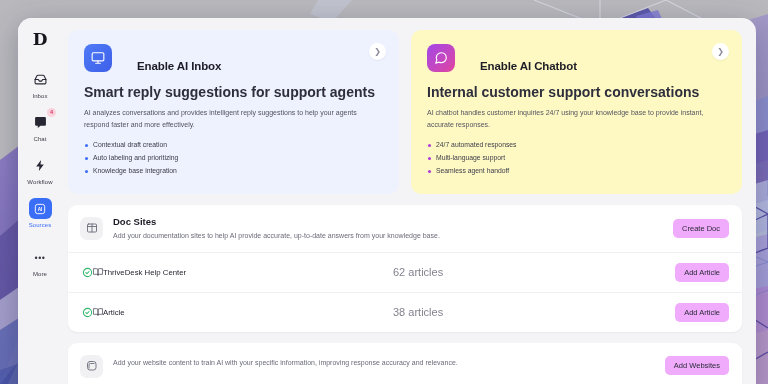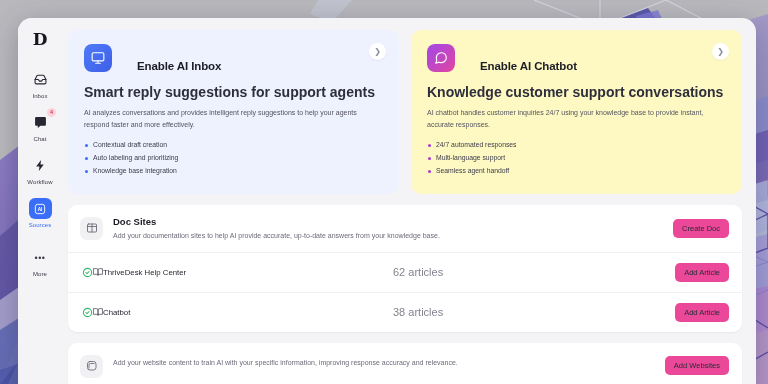--- a/index.html
+++ b/index.html
@@ -164,21 +164,21 @@
     background: #f1f1f4;
     display: flex; align-items: center; justify-content: center;
     color: #6c6c7a;
     flex: 0 0 23px;
     margin-top: 1px;
   }
   .panel-head-text { flex: 1; }
   .panel-title { font-size: 9.5px; font-weight: bold; color: #1b1b26; }
   .panel-desc { font-size: 7px; color: #6b6b79; margin-top: 4px; line-height: 1.4; }
   .pill-btn {
-    background: #ec4899;
+    background: #f0abfc;
     border: none;
     border-radius: 5px;
     padding: 5px 9px;
     font-size: 7.5px;
     color: #2b2b38;
     cursor: pointer;
     white-space: nowrap;
     font-family: "Liberation Sans", sans-serif;
     align-self: center;
   }
@@ -339,21 +339,21 @@
       <article class="promo-card chatbot">
         <div class="promo-head">
           <span class="promo-icon purple">
             <svg width="14" height="14" viewBox="0 0 24 24" fill="none" stroke="currentColor" stroke-width="1.9" stroke-linecap="round" stroke-linejoin="round">
               <path d="M21 11.5a8.38 8.38 0 0 1-.9 3.8 8.5 8.5 0 0 1-7.6 4.7 8.38 8.38 0 0 1-3.8-.9L3 21l1.9-5.7a8.38 8.38 0 0 1-.9-3.8 8.5 8.5 0 0 1 4.7-7.6 8.38 8.38 0 0 1 3.8-.9h.5a8.48 8.48 0 0 1 8 8v.5z"></path>
             </svg>
           </span>
           <h2 class="promo-title">Enable AI Chatbot</h2>
         </div>
         <div class="chev-btn">❯</div>
-        <p class="promo-sub">Knowledge customer support conversations</p>
+        <p class="promo-sub">Internal customer support conversations</p>
         <p class="promo-desc">AI chatbot handles customer inquiries 24/7 using your knowledge base to provide instant, accurate responses.</p>
         <ul class="promo-list">
           <li>24/7 automated responses</li>
           <li>Multi-language support</li>
           <li>Seamless agent handoff</li>
         </ul>
       </article>
     </section>
 
     <section class="panel">
@@ -395,21 +395,21 @@
             <circle cx="12" cy="12" r="9"></circle>
               <path d="M8.5 12.2l2.4 2.4 4.6-4.8"></path>
           </svg>
         </span>
         <span class="res-type-icon">
           <svg width="10" height="10" viewBox="0 0 24 24" fill="none" stroke="currentColor" stroke-width="1.8" stroke-linecap="round" stroke-linejoin="round">
             <path d="M2 4h7a3 3 0 0 1 3 3v13a2.5 2.5 0 0 0-2.5-2.5H2z"></path>
             <path d="M22 4h-7a3 3 0 0 0-3 3v13a2.5 2.5 0 0 1 2.5-2.5H22z"></path>
           </svg>
         </span>
-        <span class="res-name">Chatbot</span>
+        <span class="res-name">Article</span>
         <span class="res-count">38 articles</span>
         <button class="pill-btn">Add Article</button>
       </div>
     </section>
 
     <section class="panel">
       <div class="panel-head">
         <span class="panel-icon">
           <svg width="12" height="12" viewBox="0 0 24 24" fill="none" stroke="currentColor" stroke-width="1.8" stroke-linecap="round" stroke-linejoin="round">
             <path d="M8 3h7a5 5 0 0 1 5 5v7a5 5 0 0 1-5 5H8a5 5 0 0 1-5-5V8a5 5 0 0 1 5-5z"></path>

